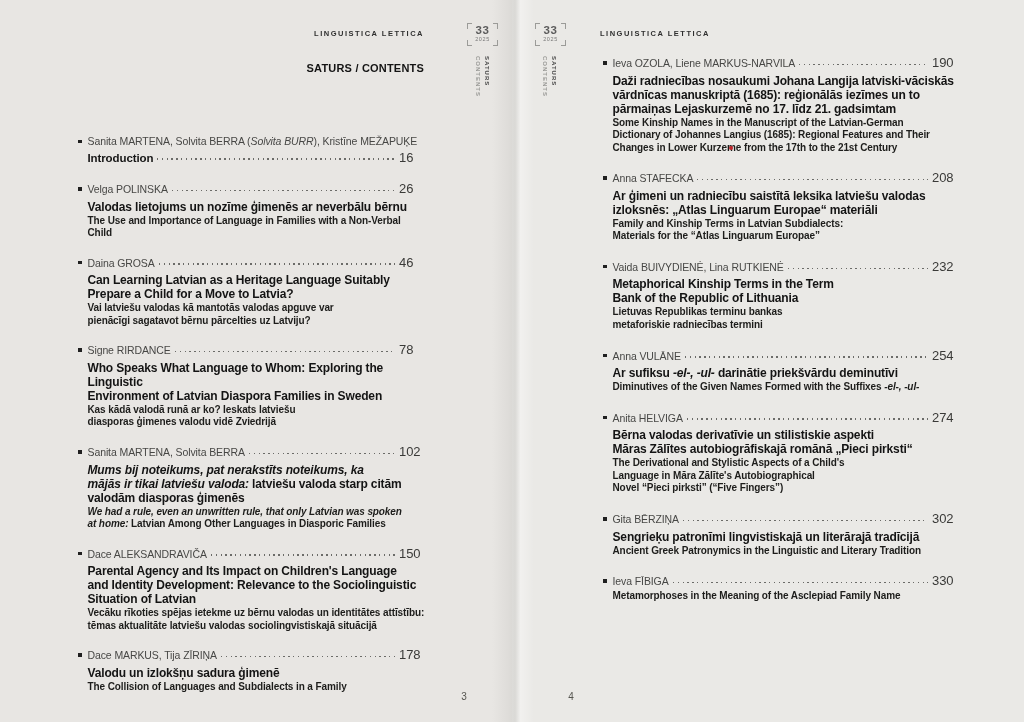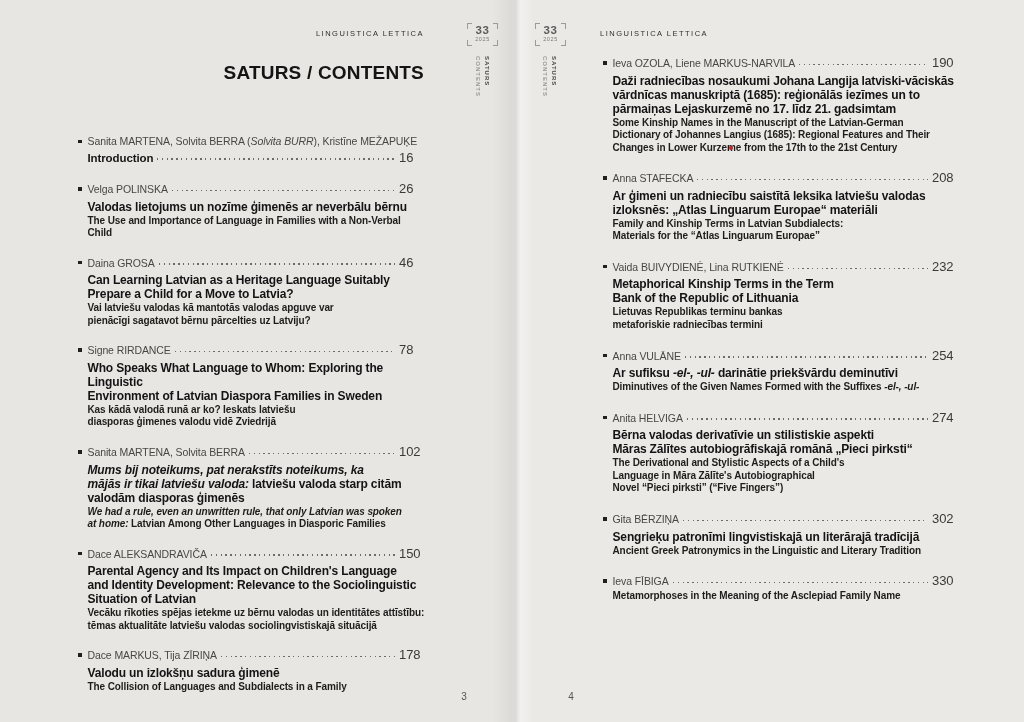--- a/index.html
+++ b/index.html
@@ -7,41 +7,41 @@
   body { font-family:"Liberation Sans","DejaVu Sans",sans-serif; background:#e9e8e5; }
   #spread { position:relative; width:1024px; height:722px; overflow:hidden; background:#e8e7e4; }
 
   .page { position:absolute; top:0; height:722px; }
   #page-left  { left:0; width:512px; background:#e8e6e3; }
   #page-right { left:512px; width:512px; background:#eae9e6; }
   #gutter { position:absolute; left:492px; top:0; width:42px; height:722px; pointer-events:none;
     background:linear-gradient(to right, rgba(110,110,105,0) 0%, rgba(110,110,105,0.08) 38%,
       rgba(110,110,105,0.13) 55%, rgba(255,255,255,0.35) 68%, rgba(255,255,255,0) 100%); }
 
-  .running-head { position:absolute; font-size:7.5px; font-weight:400; letter-spacing:1.5px; color:#2f2f2f; }
+  .running-head { position:absolute; font-size:7.5px; font-weight:700; letter-spacing:1.5px; color:#2f2f2f; }
   #rh-left  { top:29px; left:78px; width:346px; text-align:right; }
   #rh-right { top:29px; left:600px; }
 
   .badge { position:absolute; top:23px; width:33px; padding:2px 0 3px; text-align:center; color:#5c5c5c; }
   #badge-left { left:466px; } #badge-right { left:534px; }
   .badge .vol { font-size:11.5px; font-weight:700; line-height:11px; letter-spacing:0.5px; display:block; }
   .badge .yr  { font-size:5.5px; line-height:7px; letter-spacing:0.6px; color:#787878; display:block; }
   .badge i.c { position:absolute; width:5px; height:6px; border-color:#9b9b98; border-style:solid; border-width:0; }
   .badge i.tl { top:0; left:1px;  border-top-width:1px; border-left-width:1px; }
   .badge i.tr { top:0; right:1px; border-top-width:1px; border-right-width:1px; }
   .badge i.bl { bottom:0; left:1px;  border-bottom-width:1px; border-left-width:1px; }
   .badge i.br { bottom:0; right:1px; border-bottom-width:1px; border-right-width:1px; }
 
   .side-tab { position:absolute; top:56px; writing-mode:vertical-rl; font-size:6px; font-weight:700;
     letter-spacing:1px; line-height:9px; }
   #tab-left { left:473px; } #tab-right { left:540px; }
   .side-tab .lv { color:#4a4a4a; } .side-tab .en { color:#9a9a97; }
 
   .page-title { position:absolute; top:62px; left:78px; width:346px; text-align:right;
-    font-size:19px; font-weight:800; letter-spacing:0.2px; color:#141414; }
+    font-size:11px; font-weight:800; letter-spacing:0.2px; color:#141414; }
 
   .toc { position:absolute; }
   #toc-left  { top:134px; left:78px;  width:347px; }
   #toc-right { top:55px;  left:603px; width:355px; }
   .entry { margin-bottom:15px; }
   #toc-right .entry { margin-bottom:16px; }
 
   .author-line, .row-line { display:flex; align-items:baseline; font-size:10.5px; line-height:15.5px;
     color:#474745; letter-spacing:-0.1px; }
   .bullet { flex:none; width:3.5px; height:3.5px; background:#202020; margin-right:6px; align-self:center; margin-top:-1px; }

